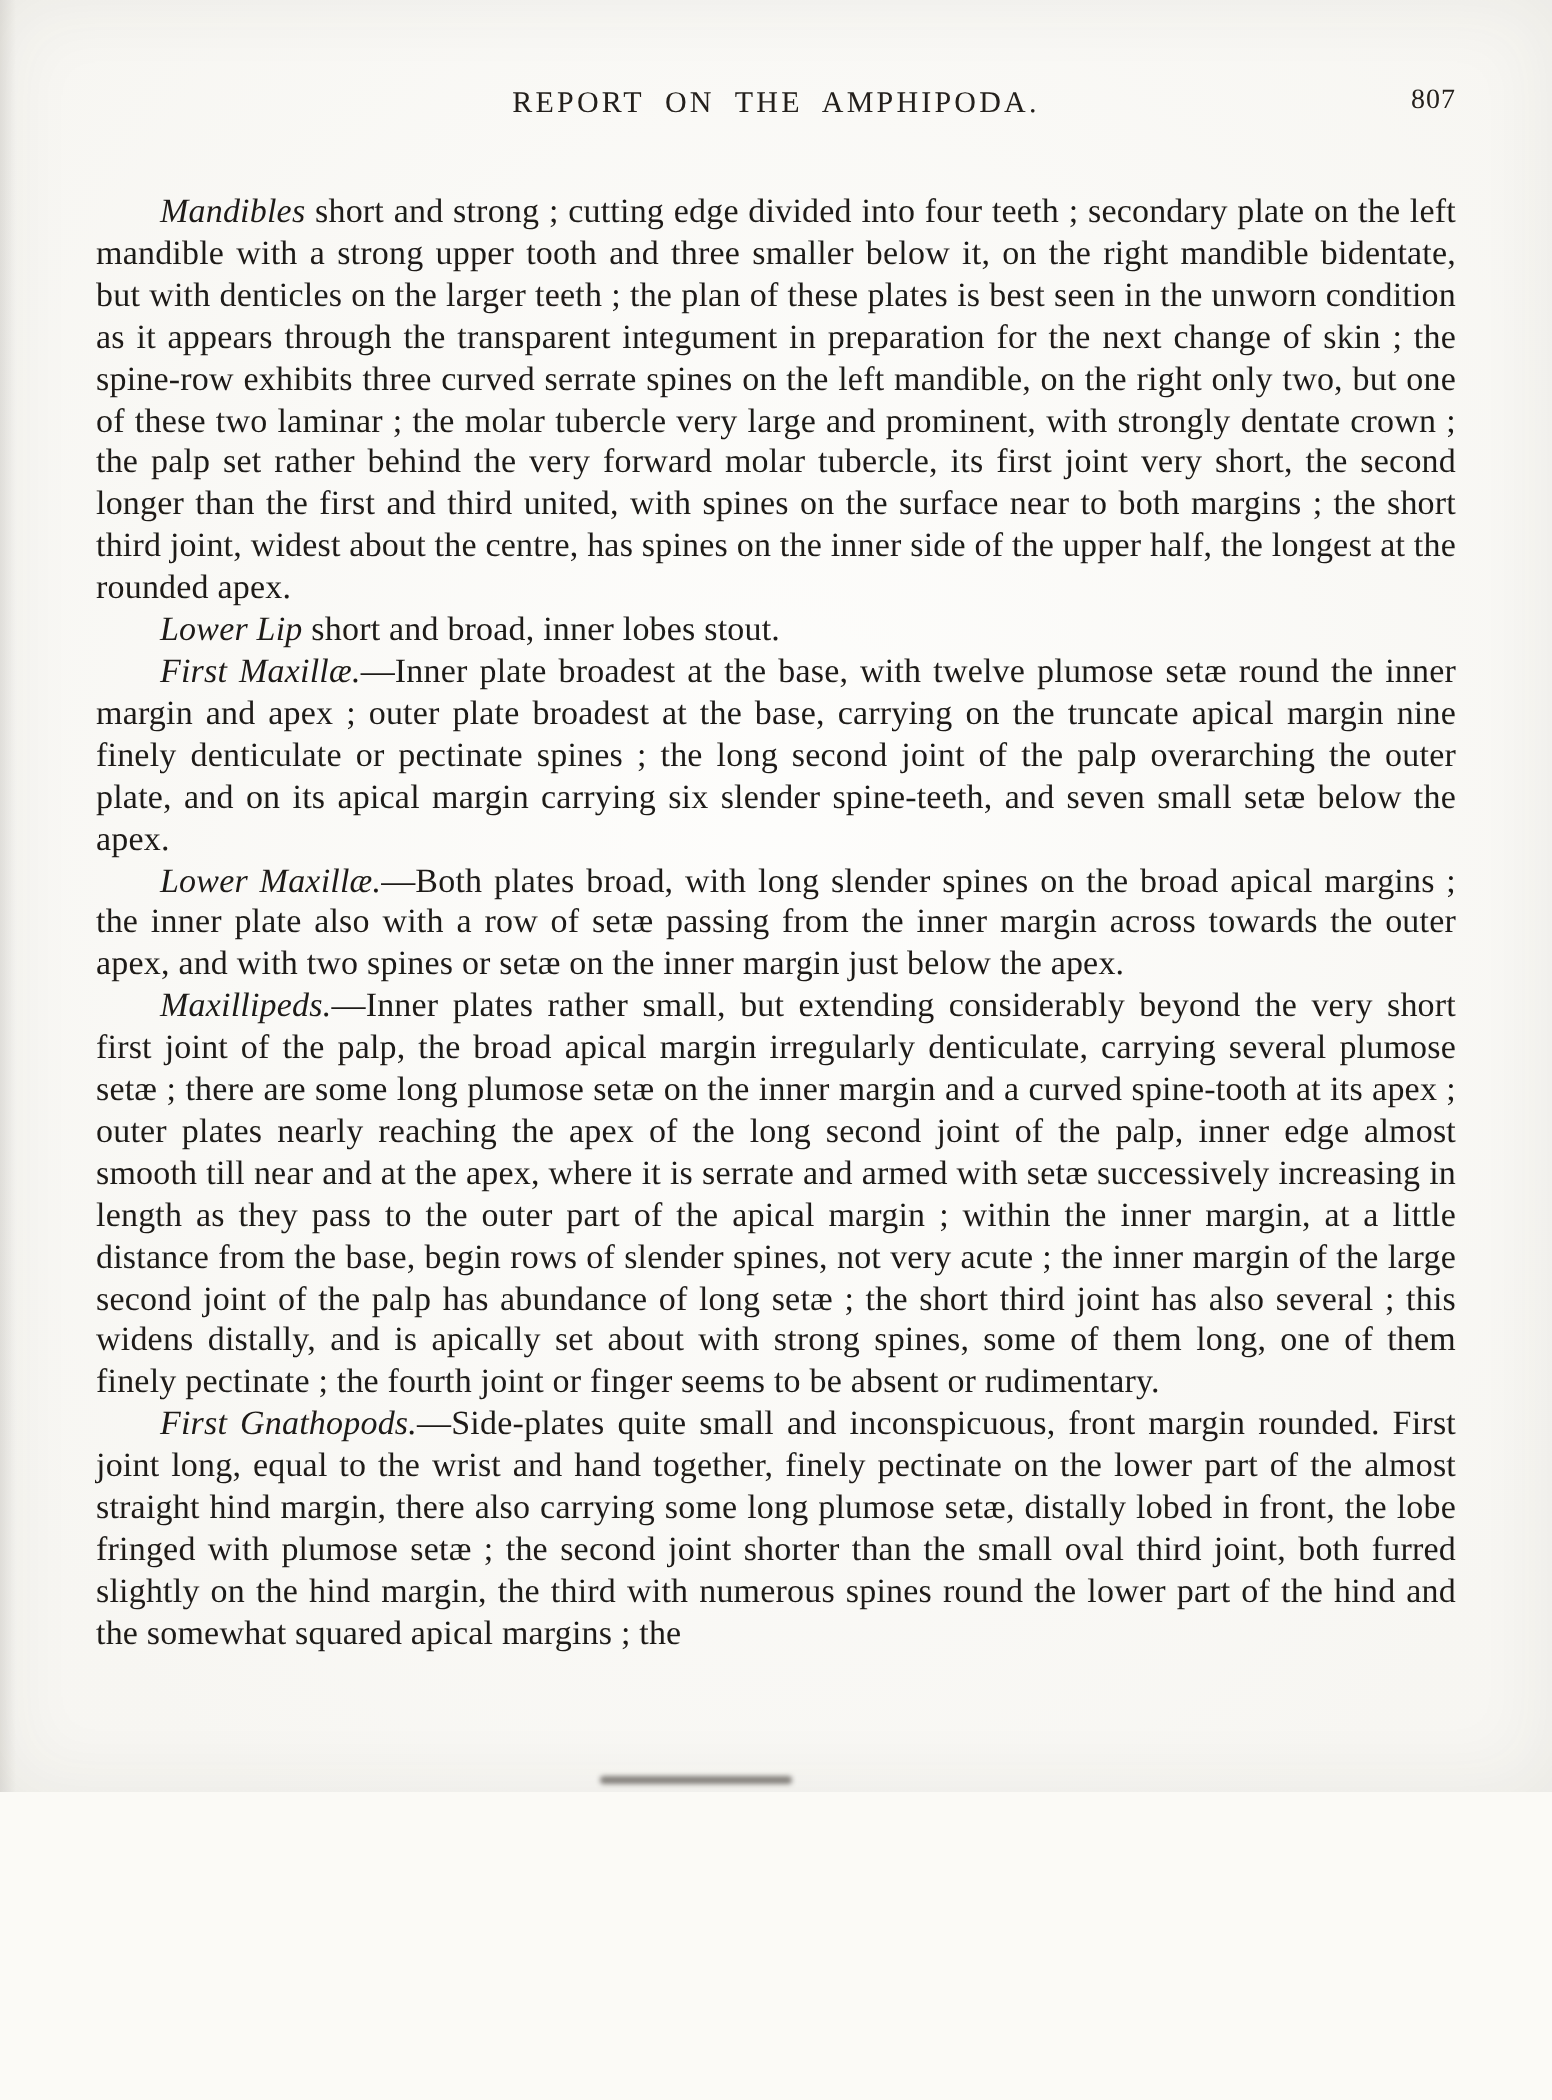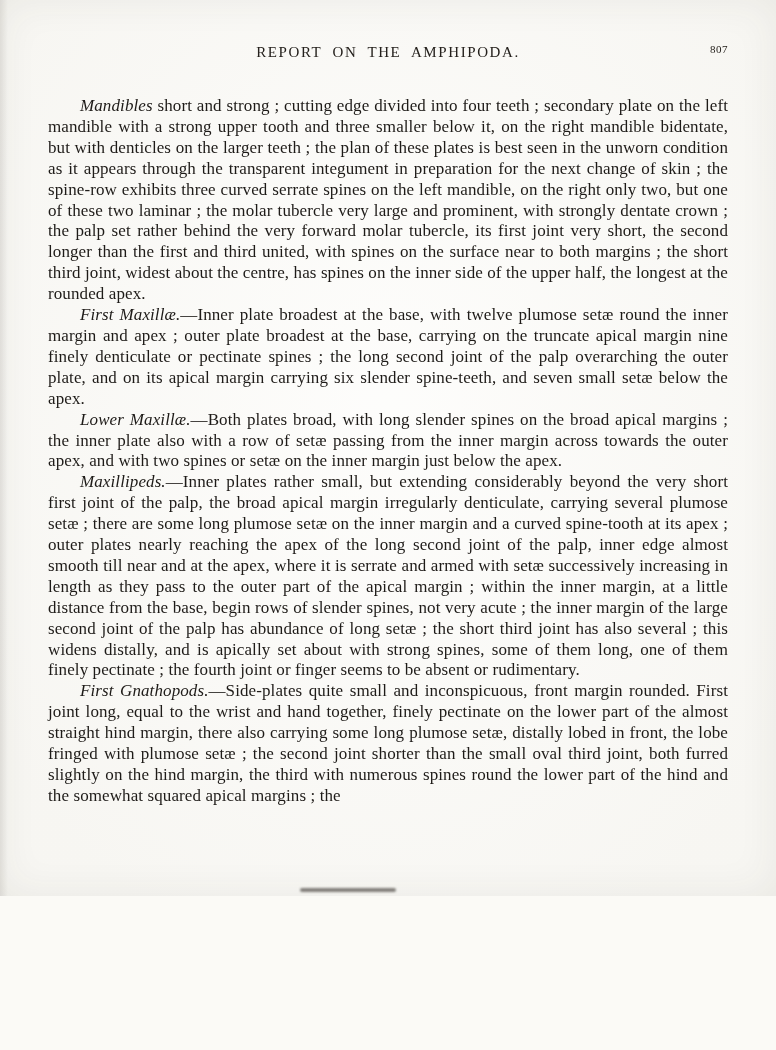--- a/index.html
+++ b/index.html
@@ -38,21 +38,21 @@
     font-size: 15px;
     letter-spacing: 1.6px;
     word-spacing: 5px;
     white-space: nowrap;
     color: #24201c;
   }
   .page-number {
     position: absolute;
     right: 0;
     top: -1px;
-    font-size: 11px;
+    font-size: 14px;
     letter-spacing: 0.5px;
     color: #24201c;
   }
   .page-body {
     font-size: 17px;
     line-height: 20.9px;
     text-align: justify;
     letter-spacing: 0.1px;
   }
   .para {
@@ -88,20 +88,21 @@
   <div class="edge-shade"></div>
 
   <header class="page-header">
     <div class="running-title">REPORT ON THE AMPHIPODA.</div>
     <div class="page-number">807</div>
   </header>
 
   <main class="page-body">
     <p class="para"><i class="lead">Mandibles</i><span> short and strong ; cutting edge divided into four teeth ; secondary plate on the left mandible with a strong upper tooth and three smaller below it, on the right mandible bidentate, but with denticles on the larger teeth ; the plan of these plates is best seen in the unworn condition as it appears through the transparent integument in preparation for the next change of skin ; the spine-row exhibits three curved serrate spines on the left mandible, on the right only two, but one of these two laminar ; the molar tubercle very large and prominent, with strongly dentate crown ; the palp set rather behind the very forward molar tubercle, its first joint very short, the second longer than the first and third united, with spines on the surface near to both margins ; the short third joint, widest about the centre, has spines on the inner side of the upper half, the longest at the rounded apex.</span></p>
 
+    <p class="para"><i class="lead">Lower Lip</i><span> short and broad, inner lobes stout.</span></p>
 
     <p class="para"><i class="lead">First Maxillæ.</i><span>—Inner plate broadest at the base, with twelve plumose setæ round the inner margin and apex ; outer plate broadest at the base, carrying on the truncate apical margin nine finely denticulate or pectinate spines ; the long second joint of the palp overarching the outer plate, and on its apical margin carrying six slender spine-teeth, and seven small setæ below the apex.</span></p>
 
     <p class="para"><i class="lead">Lower Maxillæ.</i><span>—Both plates broad, with long slender spines on the broad apical margins ; the inner plate also with a row of setæ passing from the inner margin across towards the outer apex, and with two spines or setæ on the inner margin just below the apex.</span></p>
 
     <p class="para"><i class="lead">Maxillipeds.</i><span>—Inner plates rather small, but extending considerably beyond the very short first joint of the palp, the broad apical margin irregularly denticulate, carrying several plumose setæ ; there are some long plumose setæ on the inner margin and a curved spine-tooth at its apex ; outer plates nearly reaching the apex of the long second joint of the palp, inner edge almost smooth till near and at the apex, where it is serrate and armed with setæ successively increasing in length as they pass to the outer part of the apical margin ; within the inner margin, at a little distance from the base, begin rows of slender spines, not very acute ; the inner margin of the large second joint of the palp has abundance of long setæ ; the short third joint has also several ; this widens distally, and is apically set about with strong spines, some of them long, one of them finely pectinate ; the fourth joint or finger seems to be absent or rudimentary.</span></p>
 
     <p class="para"><i class="lead">First Gnathopods.</i><span>—Side-plates quite small and inconspicuous, front margin rounded. First joint long, equal to the wrist and hand together, finely pectinate on the lower part of the almost straight hind margin, there also carrying some long plumose setæ, distally lobed in front, the lobe fringed with plumose setæ ; the second joint shorter than the small oval third joint, both furred slightly on the hind margin, the third with numerous spines round the lower part of the hind and the somewhat squared apical margins ; the</span></p>
   </main>
 

